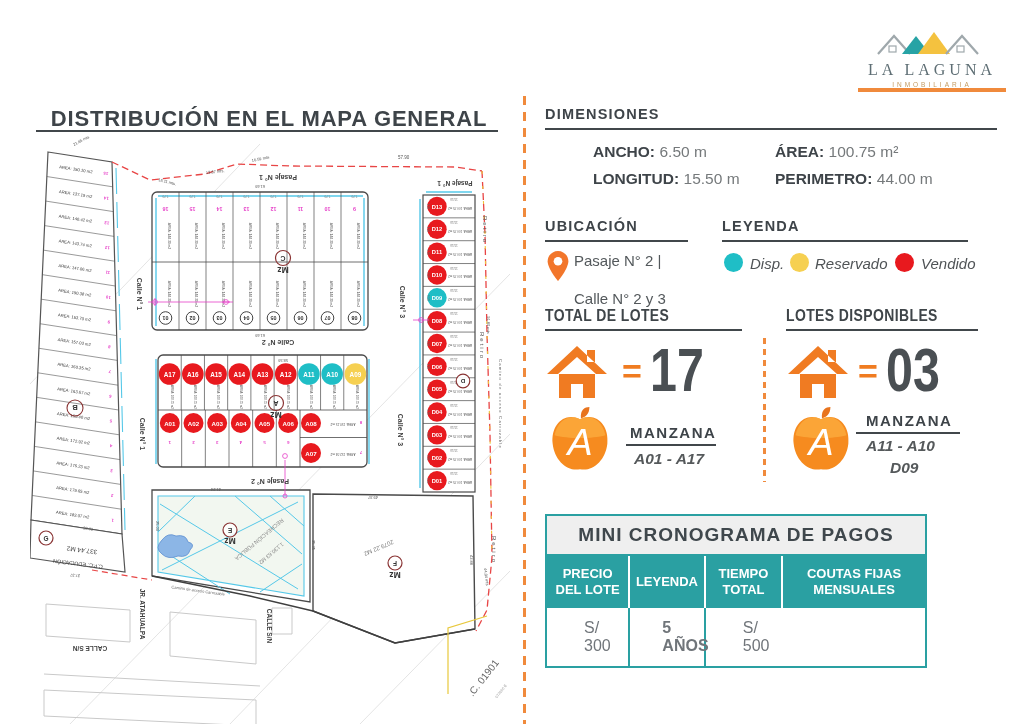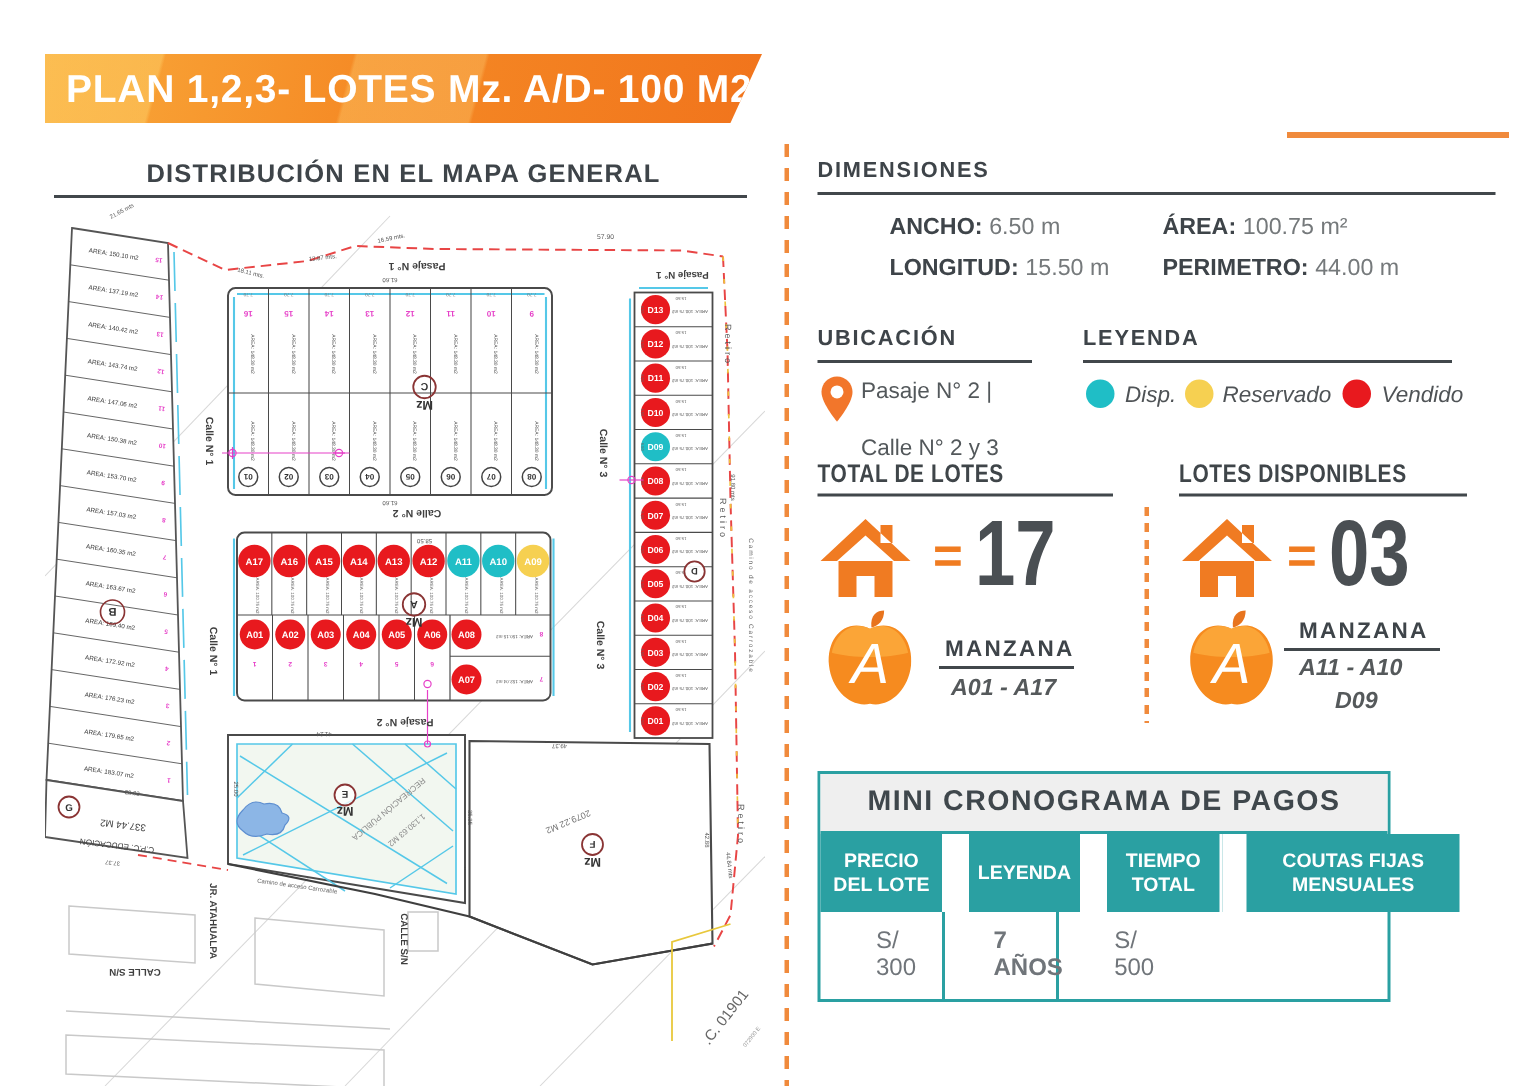--- a/index.html
+++ b/index.html
@@ -13,21 +13,21 @@
     background:
       linear-gradient(105deg, rgba(255,214,110,.45) 0 16%, rgba(255,255,255,0) 16.5% 42%, rgba(255,228,140,.28) 42.5% 60%, rgba(255,255,255,0) 60.5%),
       linear-gradient(100deg,#F9A93A 0%,#F58A25 45%,#F1741C 100%);
     clip-path:polygon(0 0,100% 0,95.6% 100%,0 100%);}
   .logo{left:858px;top:24px;width:148px;height:66px;text-align:center;}
   .logo-name{font-family:"Liberation Serif",serif;font-size:16px;letter-spacing:4px;color:#5E6E74;margin-top:1px;}
   .logo-sub{font-size:6.5px;letter-spacing:3px;color:#C49A5F;margin-top:2px;}
   .logo-bar{left:858px;top:88px;width:148px;height:3.5px;background:#F08A3C;}
 
   
-  .map-title{left:30px;top:106px;width:478px;text-align:center;font-size:17px;font-weight:bold;
+  .map-title{left:30px;top:106px;width:478px;text-align:center;font-size:22px;font-weight:bold;
              letter-spacing:.8px;color:#3E4449;}
   .map-rule{left:36px;top:130px;width:462px;height:2px;background:#41474B;}
   svg text{font-family:"Liberation Sans",sans-serif;}
   .street{font-weight:bold;fill:#3f3f3f;}
 
   
   .vdash{width:3px;background:repeating-linear-gradient(180deg,#F08A3C 0 9px,transparent 9px 16px);}
   .vdash-small{width:2.5px;background:repeating-linear-gradient(180deg,#F08A3C 0 6px,transparent 6px 11px);}
 
   
@@ -42,43 +42,52 @@
   .tot-head{font-size:17px;font-weight:bold;letter-spacing:.5px;color:#3F4549;white-space:nowrap;}
   .equals{font-size:34px;font-weight:bold;color:#F07C21;}
   .bignum{font-size:62px;font-weight:bold;color:#4A4F53;transform:scaleX(.78);transform-origin:left center;}
   .mz-label{font-size:15px;font-weight:bold;letter-spacing:1.5px;color:#3E4449;}
   .mz-range{font-style:italic;font-weight:bold;font-size:15.5px;color:#55595B;}
 
   
   .tabla{left:545px;top:514px;width:382px;border:2.5px solid #2AA0A2;box-sizing:border-box;background:#fff;}
   .tabla-title{height:38px;line-height:38px;text-align:center;background:#EFEFEF;
     border-bottom:2.5px solid #2AA0A2;font-size:19px;font-weight:bold;letter-spacing:1px;color:#3F474C;}
-  .tabla-head{display:grid;grid-template-columns:22% 20% 20.5% 37.5%;gap:16px;}
+  .tabla-head{display:grid;grid-template-columns:22% 20% 20.5% 37.5%;}
   .tabla-head>div{background:#2AA0A2;color:#fff;font-weight:bold;font-size:13px;line-height:1.25;
     text-align:center;display:flex;align-items:center;justify-content:center;height:52px;
     border-right:2px solid #fff;box-sizing:border-box;padding:0 6px;}
   .tabla-head>div:last-child{border-right:none;}
   .tabla-body{display:grid;grid-template-columns:22% 20% 20.5% 37.5%;}
   .tabla-body>div{border-right:2.5px solid #2AA0A2;box-sizing:border-box;height:58px;
     display:flex;align-items:center;justify-content:center;font-size:16px;color:#70757;color:#70757A;padding-left:37px;}
   .tabla-body>div:last-child{border-right:none;}
   .price-col{flex-direction:column;padding:0!important;}
   .price-cell{width:100%;height:29px;display:flex;align-items:center;justify-content:center;box-sizing:border-box;}
   .price-cell:first-child{border-bottom:2px solid #2AA0A2;}
   .anios{font-weight:bold;color:#3F474C;}
 </style>
 </head>
 <body>
 
 <div class="page">
 
-  <div class="abs banner">
-    <span>PLAN 1,2,3- LOTES Mz. A/D- 100 M2</span>
+
+  <div class="abs logo">
+    <svg width="120" height="32" viewBox="0 0 120 32">
+      <polyline points="6,30 22,12 38,30" fill="none" stroke="#9FA8AC" stroke-width="2.2"></polyline>
+      <rect x="17" y="22" width="7" height="6" fill="none" stroke="#9FA8AC" stroke-width="1.2"></rect>
+      <polygon points="30,30 44,12 58,30" fill="#27A3A5"></polygon>
+      <polygon points="46,30 62,8 78,30" fill="#F4C23F"></polygon>
+      <polyline points="74,30 90,12 106,30" fill="none" stroke="#9FA8AC" stroke-width="2.2"></polyline>
+      <rect x="85" y="22" width="7" height="6" fill="none" stroke="#9FA8AC" stroke-width="1.2"></rect>
+    </svg>
+    <div class="logo-name">LA LAGUNA</div>
+    <div class="logo-sub">INMOBILIARIA</div>
   </div>
-
   <div class="abs logo-bar"></div>
 
   <div class="abs map-title">DISTRIBUCIÓN EN EL MAPA GENERAL</div>
   <div class="abs map-rule"></div>
 
   <svg class="abs" style="left:30px;top:134px;" width="480" height="590" viewBox="0 0 480 590">
 
     <g stroke="#D8D8D8" stroke-width=".7">
       <line x1="0" y1="250" x2="230" y2="10"></line>
       <line x1="40" y1="590" x2="480" y2="140"></line>
@@ -558,18 +567,18 @@
   <div class="abs tabla">
     <div class="tabla-title">MINI CRONOGRAMA DE PAGOS</div>
     <div class="tabla-head">
       <div>PRECIO DEL LOTE</div>
       <div>LEYENDA</div>
       <div>TIEMPO TOTAL</div>
       <div>COUTAS FIJAS MENSUALES</div>
     </div>
     <div class="tabla-body">
       <div>S/ 300</div>
-      <div class="anios">7 AÑOS</div>
+      <div class="anios">5 AÑOS</div>
       <div>S/ 500</div>
     </div>
   </div>
 
 </div>
 
 </body></html>

